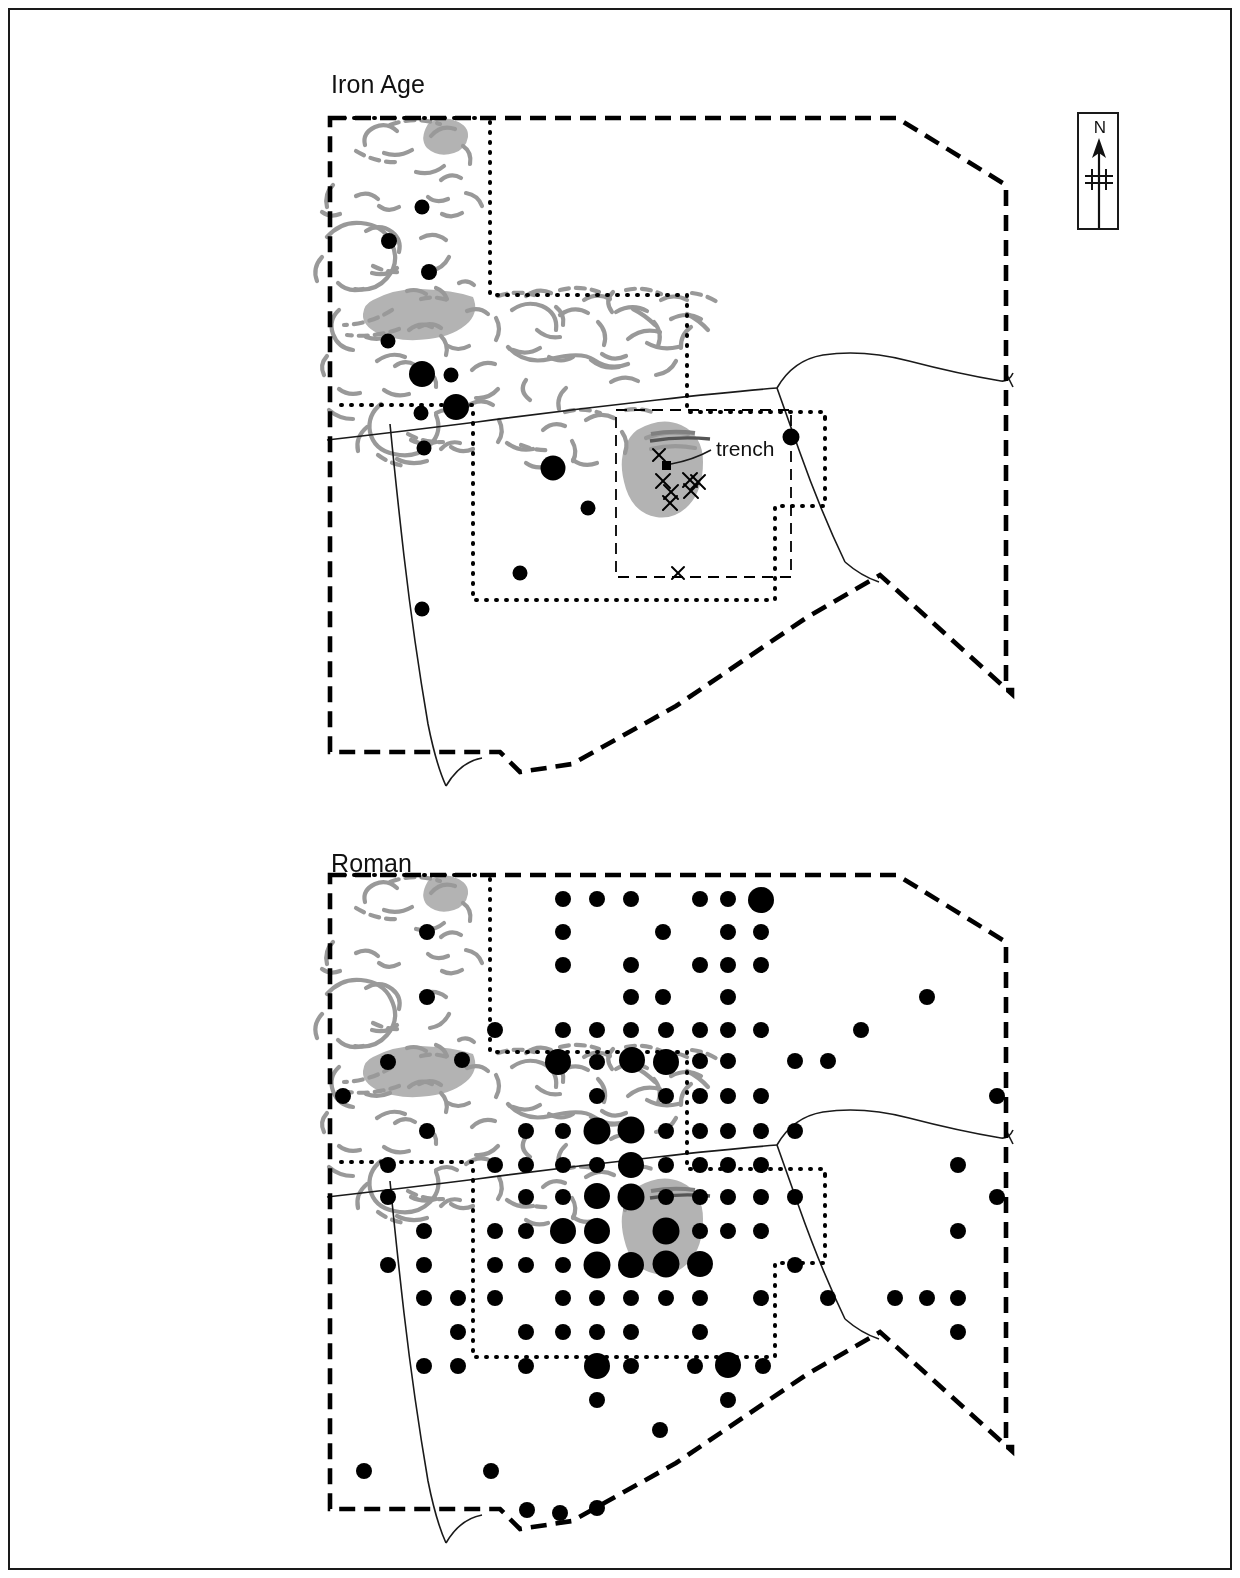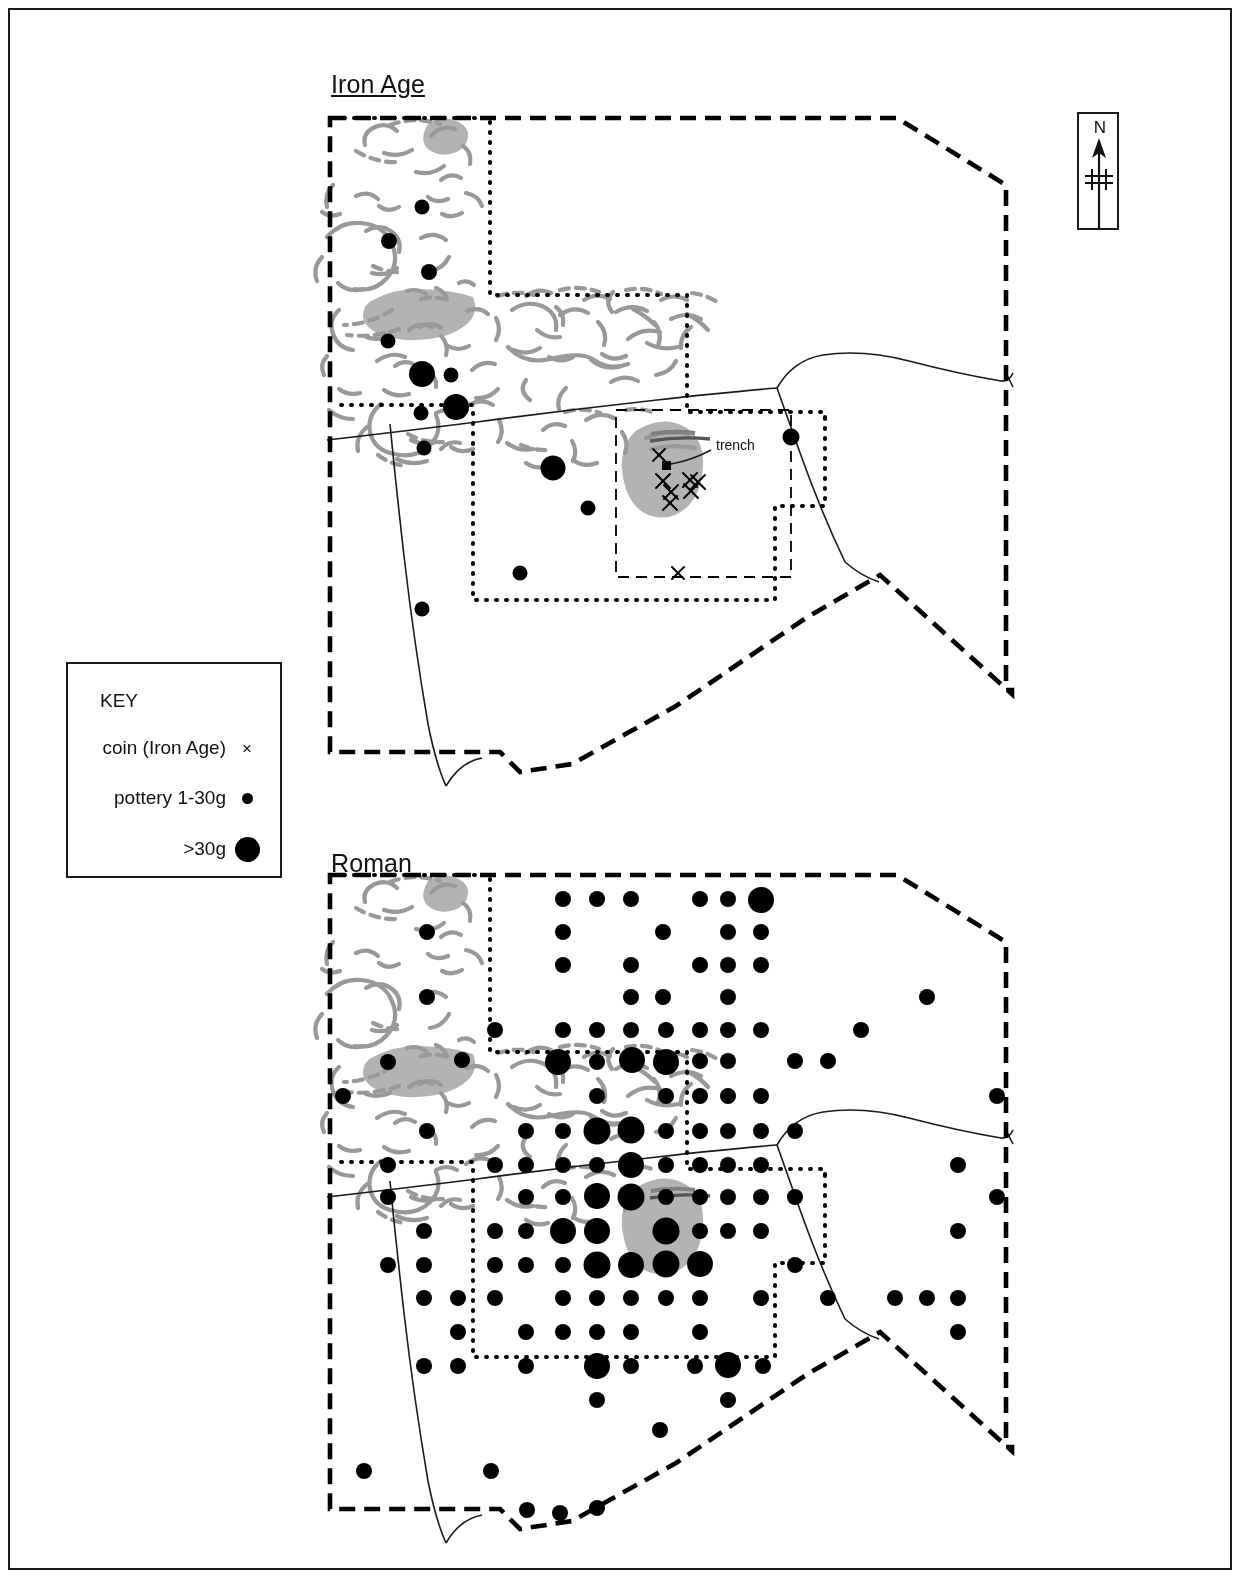--- a/index.html
+++ b/index.html
@@ -36,28 +36,28 @@
     width: 1240px;
     height: 1578px;
   }
   .panel-title {
     position: absolute;
     font-size: 25px;
     color: #111111;
     letter-spacing: 0.1px;
     white-space: nowrap;
   }
-  #title-ironage { left: 331px; top: 70px; text-decoration: underline; }
+  #title-ironage { left: 331px; top: 70px; }
   #title-roman   { left: 331px; top: 849px; }
 
   #trench-label {
     position: absolute;
     left: 716px;
     top: 437px;
-    font-size: 14px;
+    font-size: 21px;
     color: #111111;
     white-space: nowrap;
   }
 
   
   #key-box {
     position: absolute;
     left: 66px;
     top: 662px;
     width: 216px;
@@ -635,44 +635,20 @@
       <circle cx="597" cy="1508" r="8"></circle>
     </g>
   </svg>
 
   <div class="panel-title" id="title-ironage">Iron Age</div>
 
   <div class="panel-title" id="title-roman">Roman</div>
 
   <div id="trench-label">trench</div>
 
-  <div id="key-box">
-    <div id="key-title">KEY</div>
-
-    <div class="key-row" id="key-row-coin">
-      <span class="key-label">coin (Iron Age)</span>
-      <span class="key-symbol">
-        <span class="sym-cross">×</span>
-      </span>
-    </div>
-
-    <div class="key-row" id="key-row-pottery">
-      <span class="key-label">pottery 1-30g</span>
-      <span class="key-symbol">
-        <span class="sym-dot-small"></span>
-      </span>
-    </div>
-
-    <div class="key-row" id="key-row-large">
-      <span class="key-label">&gt;30g</span>
-      <span class="key-symbol">
-        <span class="sym-dot-big"></span>
-      </span>
-    </div>
-  </div>
 
   <div id="north-box">
     <div id="north-letter">N</div>
     <svg width="38" height="94" viewBox="0 0 38 94" style="position:absolute;left:1px;top:22px;">
       <line x1="19" y1="14" x2="19" y2="92" stroke="#111111" stroke-width="2.2"></line>
       <polygon points="19,2 26,22 19,17 12,22" fill="#111111"></polygon>
       <line x1="5" y1="40" x2="33" y2="40" stroke="#111111" stroke-width="2"></line>
       <line x1="5" y1="47" x2="33" y2="47" stroke="#111111" stroke-width="2"></line>
       <line x1="12" y1="33" x2="12" y2="54" stroke="#111111" stroke-width="2"></line>
       <line x1="26" y1="33" x2="26" y2="54" stroke="#111111" stroke-width="2"></line>

